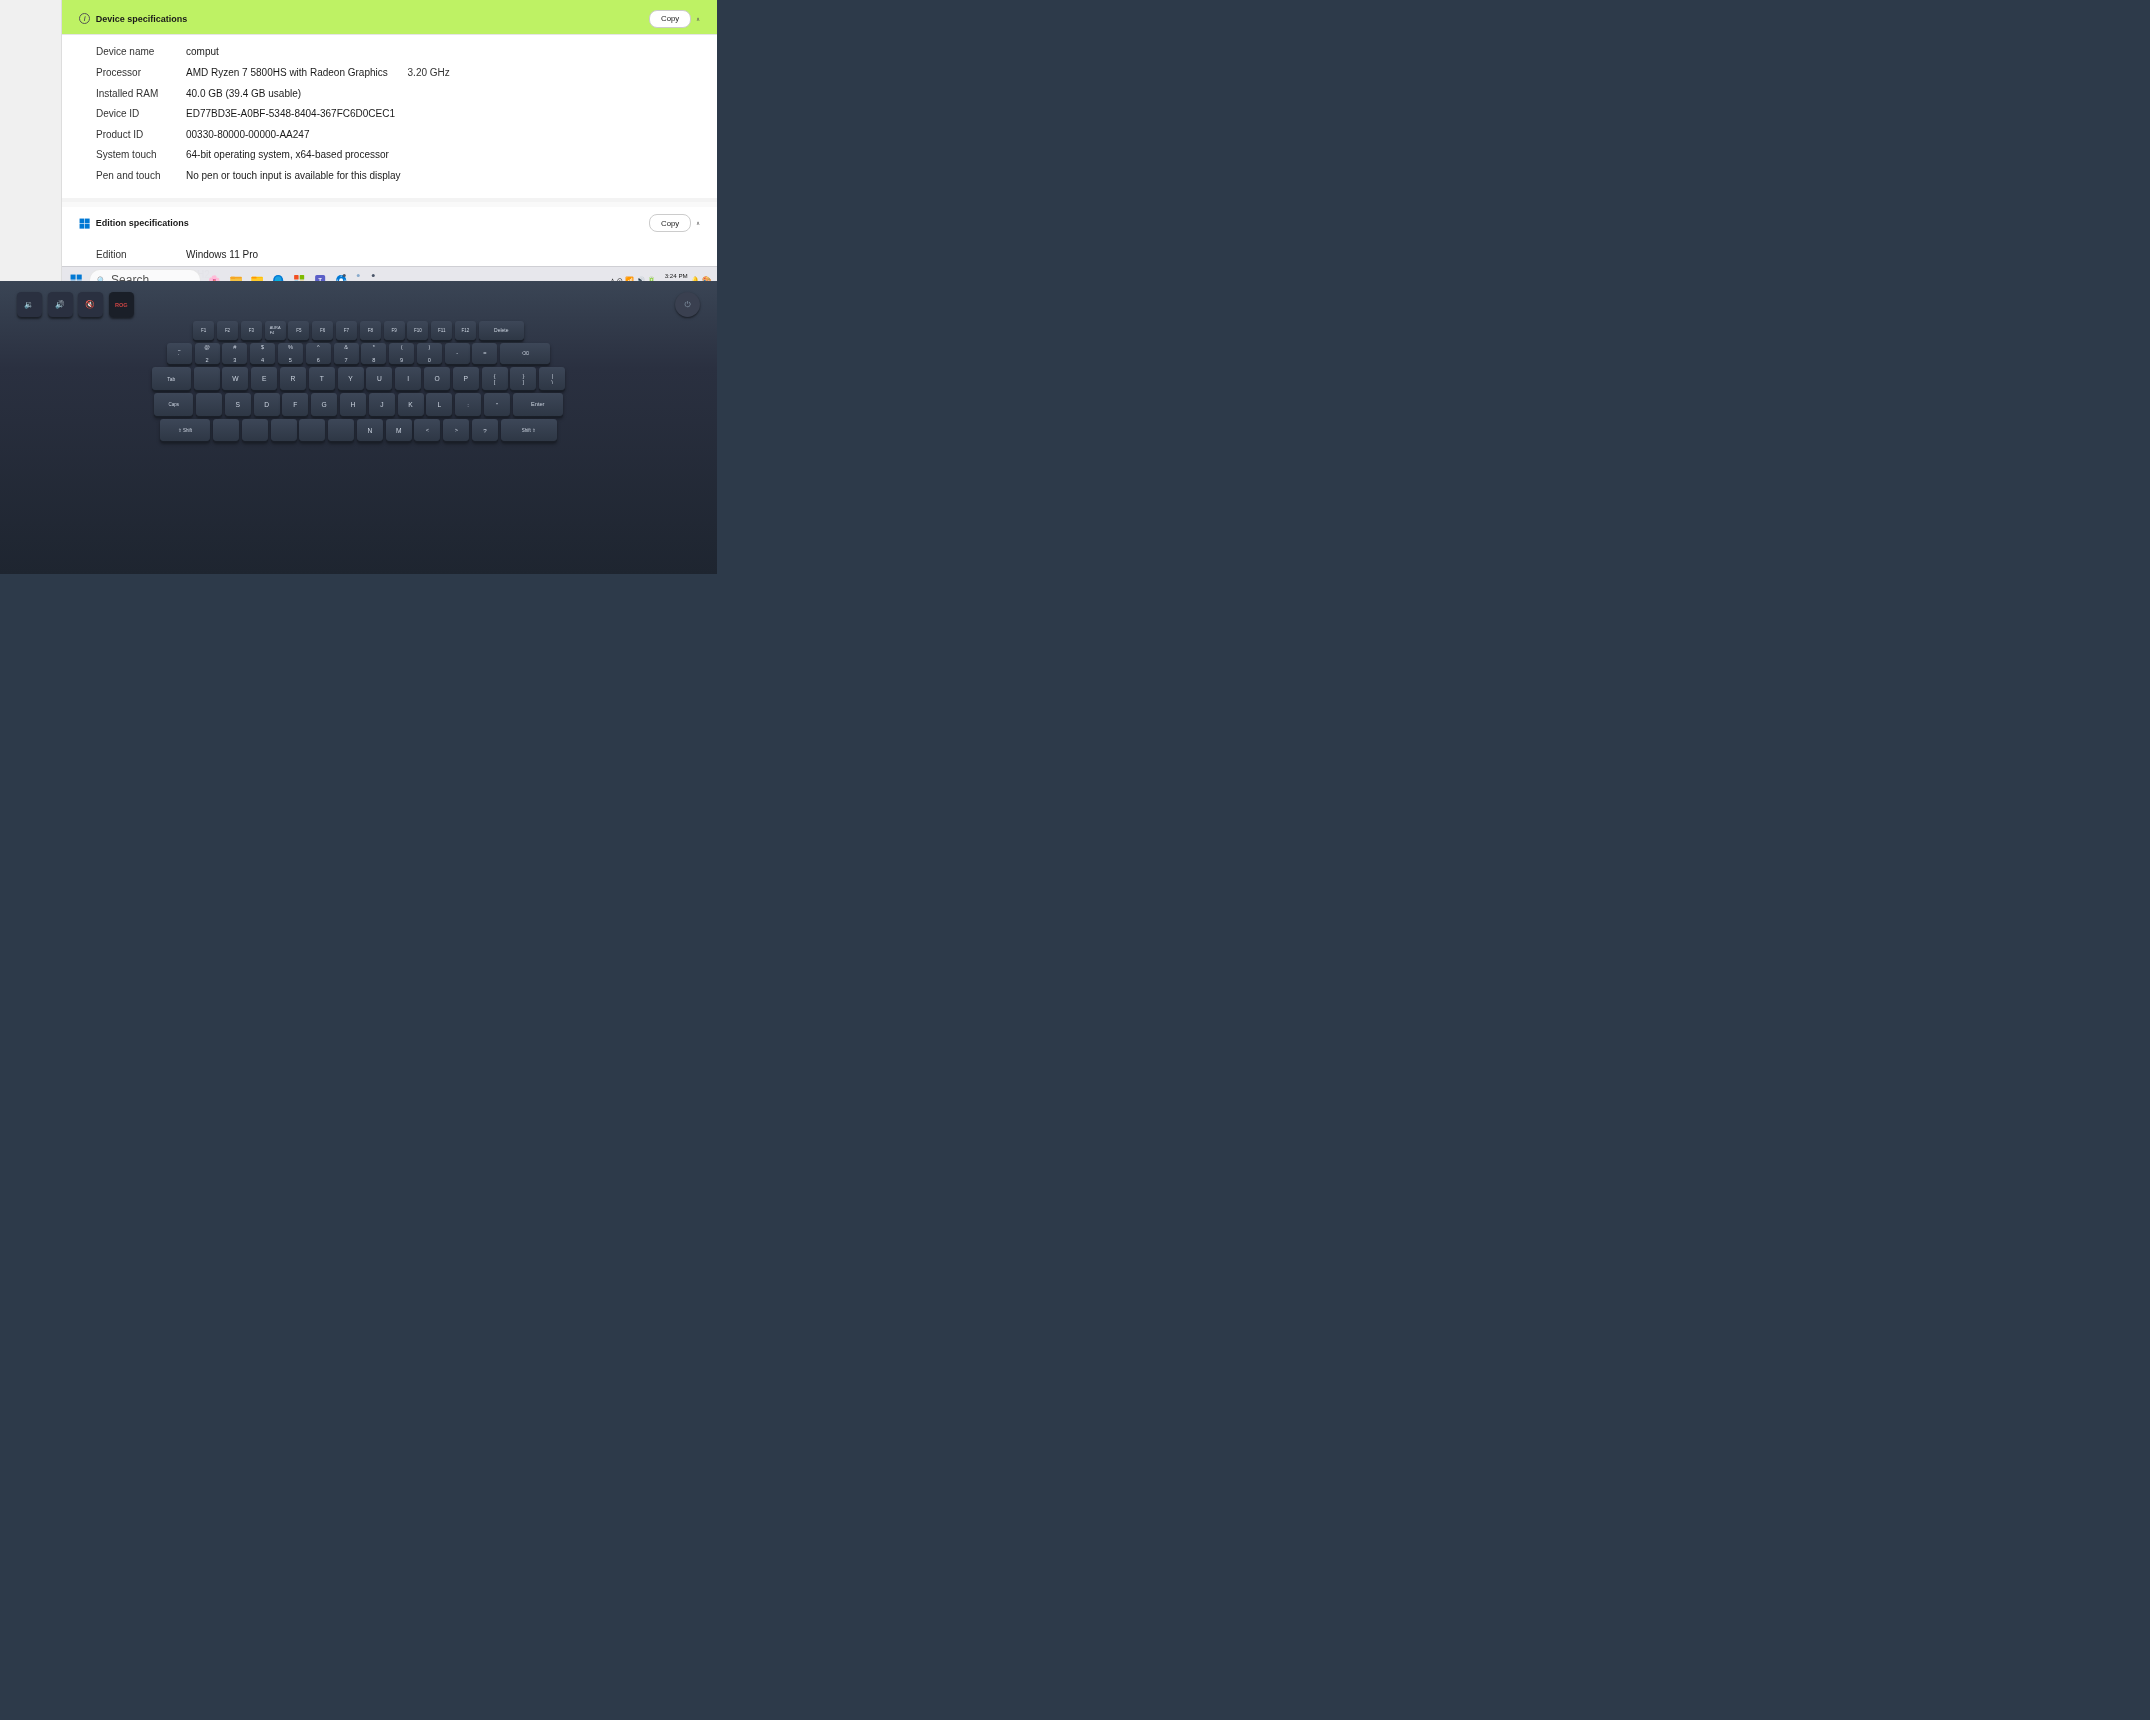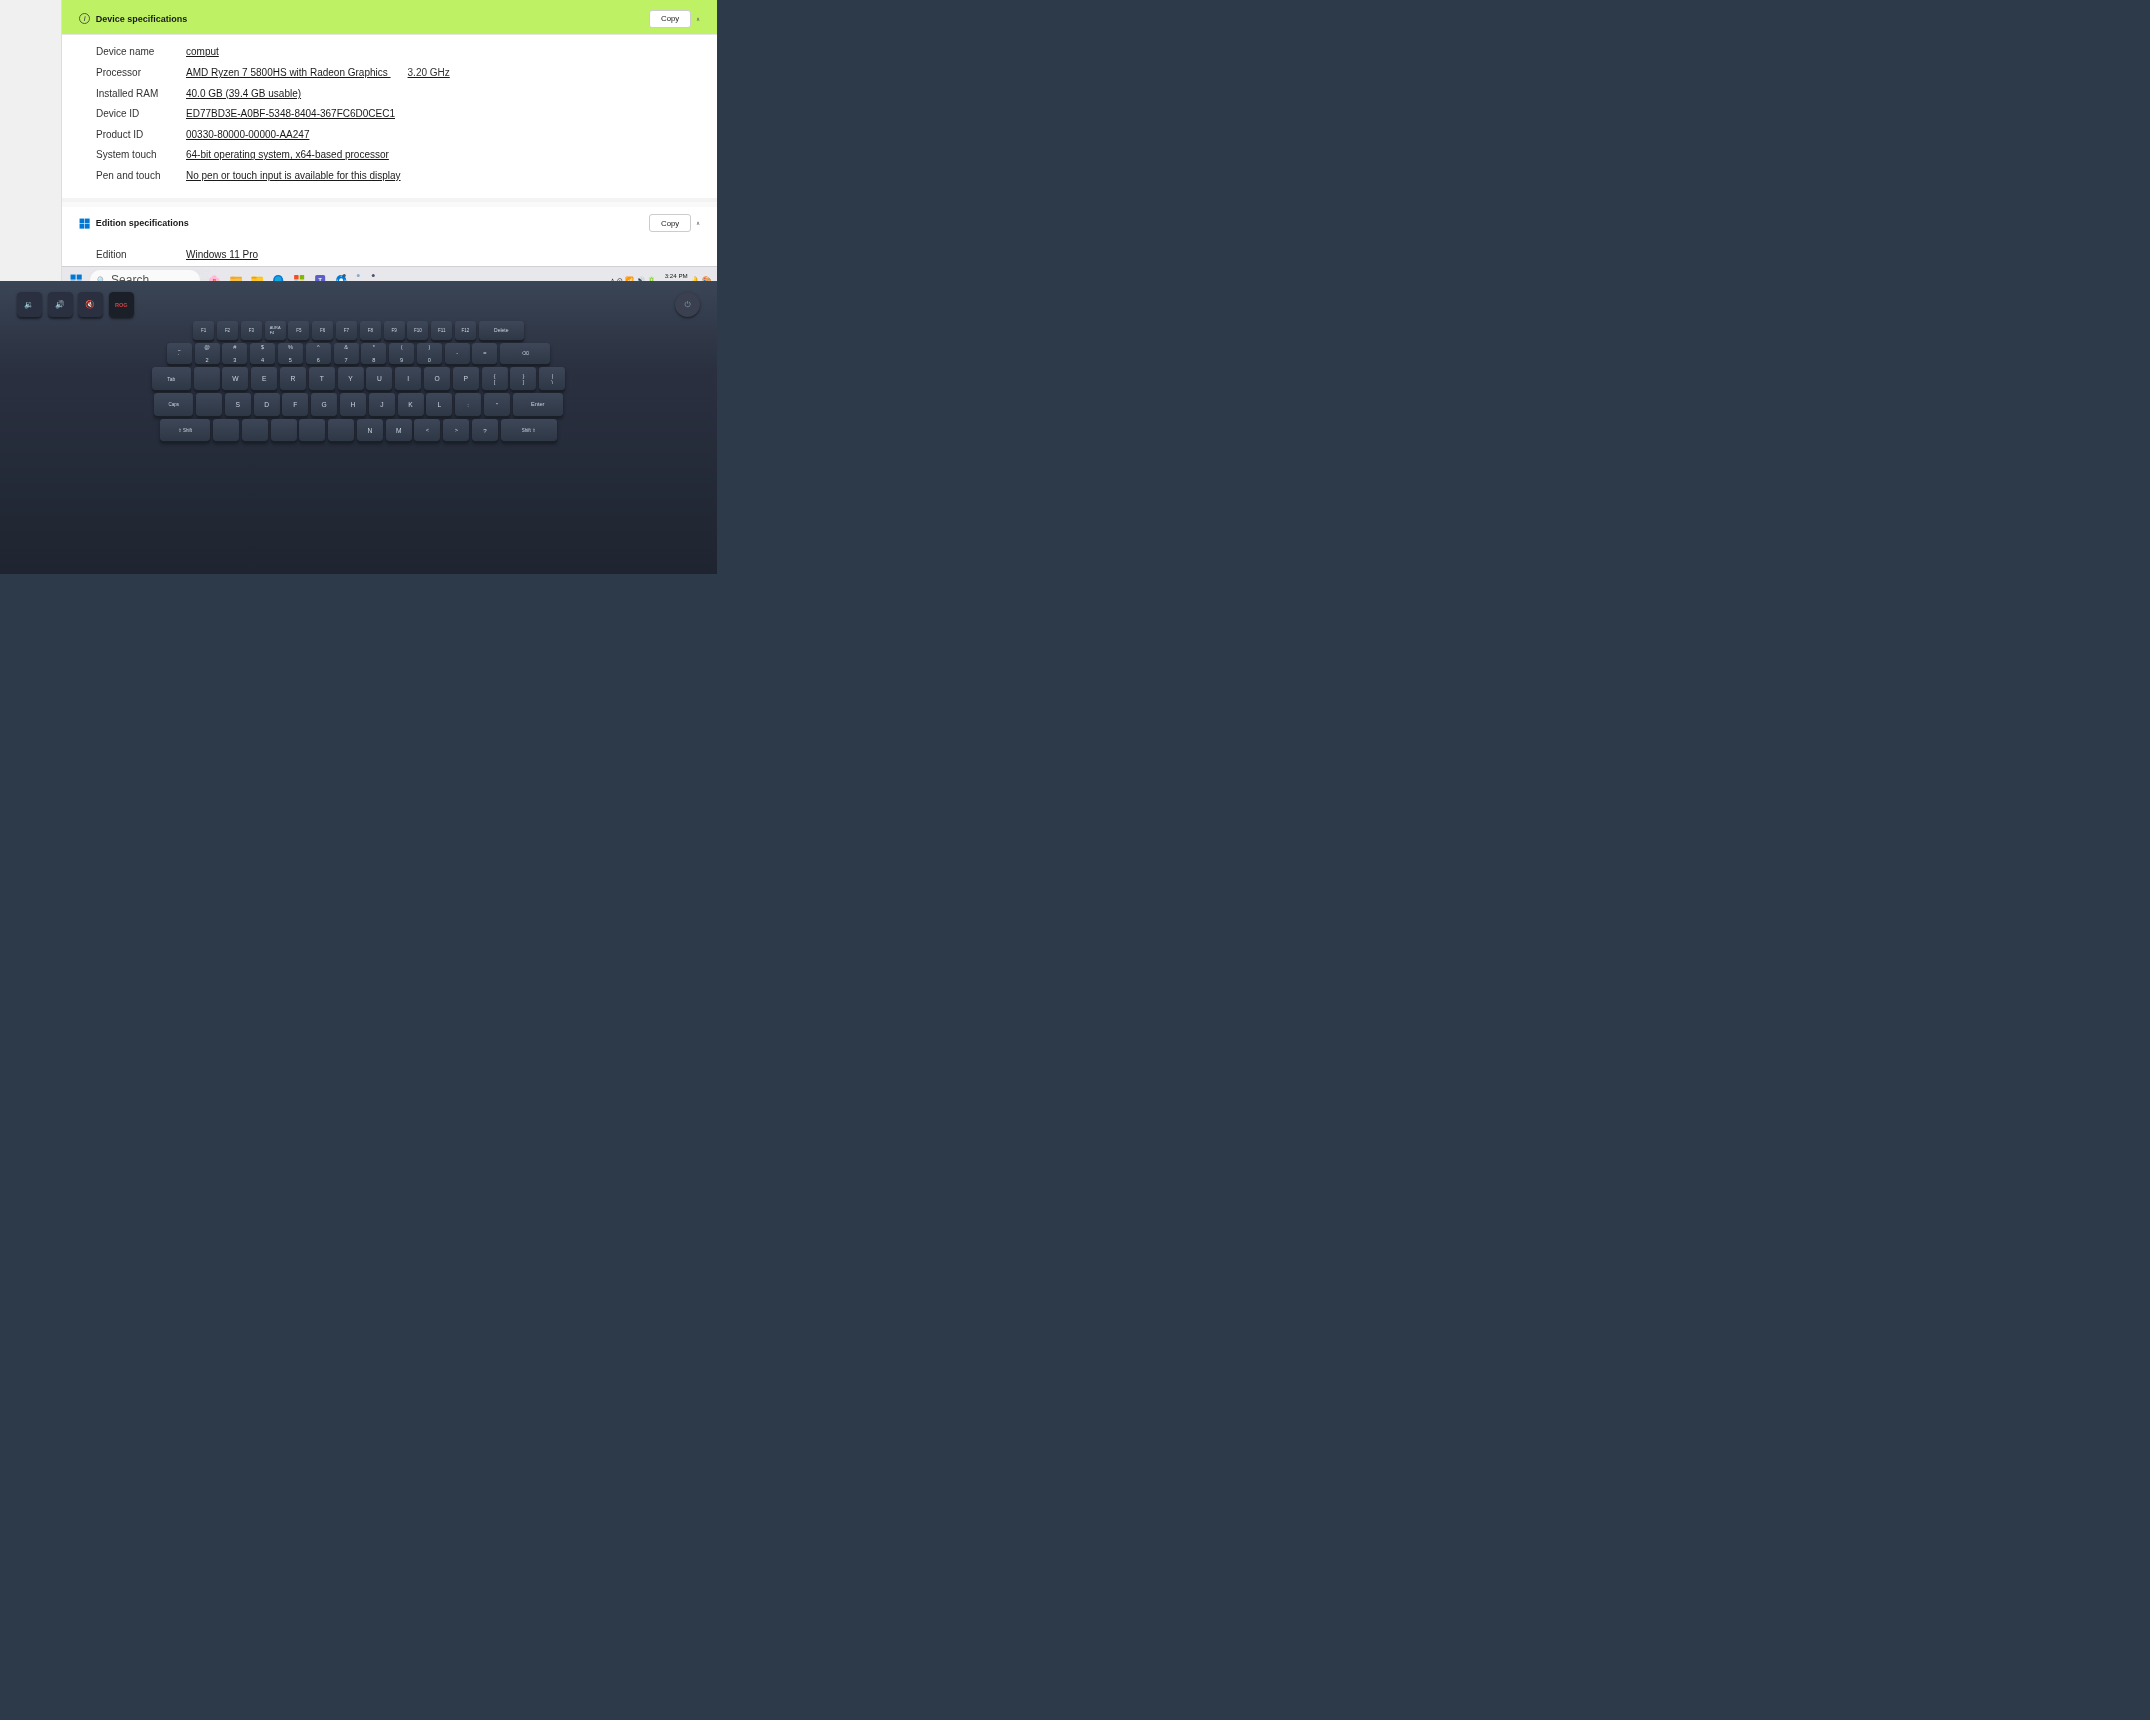--- a/index.html
+++ b/index.html
@@ -69,21 +69,21 @@
 
     .section-title {
       font-size: 9px;
       font-weight: 600;
       color: #1a1a1a;
     }
 
     .copy-btn {
       background: #fff;
       border: 0.6px solid #ccc;
-      border-radius: 3px;
+      border-radius: 8px;
       padding: 3.4px 11.2px;
       font-size: 7.8px;
       color: #1a1a1a;
       cursor: pointer;
       display: flex;
       align-items: center;
       gap: 3.4px;
     }
 
     .chevron {
@@ -107,21 +107,20 @@
 
     .spec-label {
       min-width: 90px;
       color: #333;
       font-weight: 400;
     }
 
     .spec-value {
       color: #1a1a1a;
       flex: 1;
-      text-decoration: underline;
     }
 
     .spec-value .freq {
       margin-left: 17px;
       color: #333;
     }
 
     
     .related-links {
       padding: 7.8px 17px 7.8px 17px;

